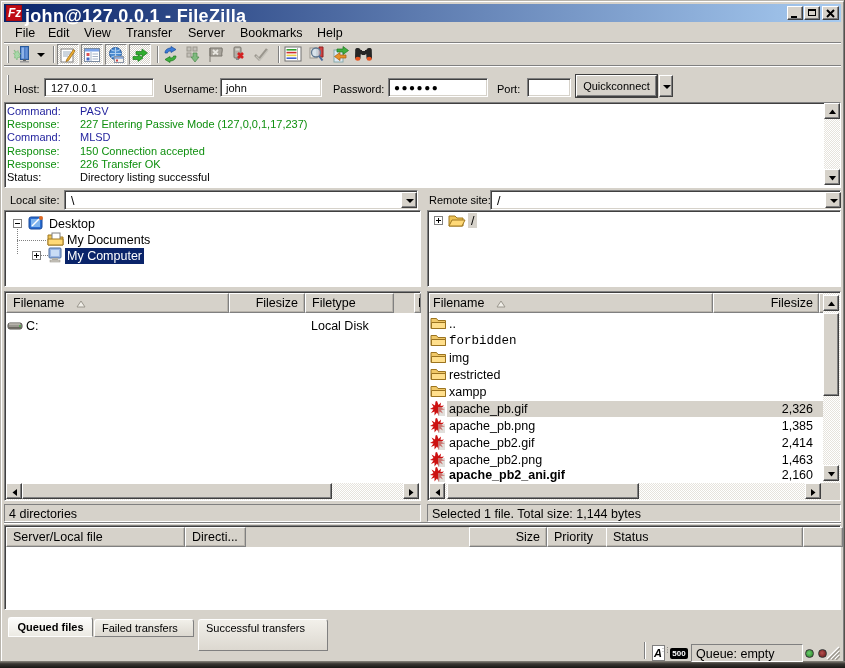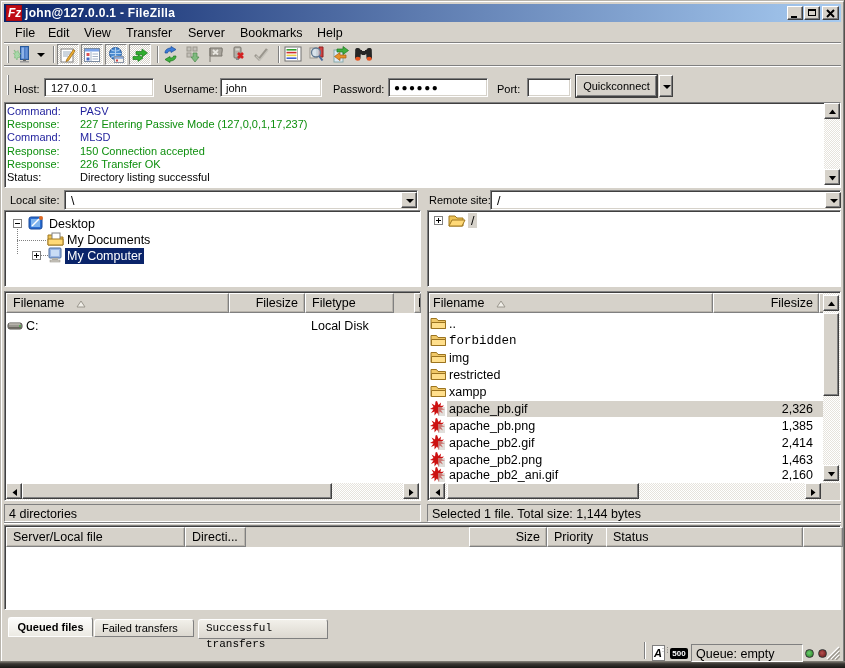--- a/index.html
+++ b/index.html
@@ -45,21 +45,21 @@
 <div class="abs" style="left:1px;top:1px;width:843px;height:663px;border-top:1px solid #fff;border-left:1px solid #fff;border-right:1px solid #808080;"></div>
 <div class="abs" style="left:0;top:661px;width:845px;height:7px;background:linear-gradient(#8c8880,#3a3733 40%,#191715);"></div>
 <div class="abs" style="left:844px;top:0;width:1px;height:661px;background:#55524c;"></div>
 
 <div class="abs" style="left:4px;top:4px;width:837px;height:18px;background:linear-gradient(to right,#0a246a,#5e7cb0 50%,#a6caf0);">
   <svg class="abs" style="left:2px;top:1px;" width="16" height="16" viewBox="0 0 16 16">
     <rect x="0" y="0" width="16" height="16" fill="#bf0b15"></rect>
     <rect x="0" y="0" width="16" height="16" fill="none" stroke="#8c0a10" stroke-width="1"></rect>
     <text x="2" y="12" font-family="Liberation Sans" font-style="italic" font-weight="bold" font-size="12" fill="#fff">Fz</text>
   </svg>
-  <span class="abs" style="left:21px;top:2px;font-size:12px;font-weight:bold;color:#fff;letter-spacing:0.3px;">john@127.0.0.1 - FileZilla</span>
+  <span class="abs" style="left:21px;top:2px;font-size:18px;font-weight:bold;color:#fff;letter-spacing:0.3px;">john@127.0.0.1 - FileZilla</span>
 
   <div class="abs raised" style="left:783px;top:2px;width:16px;height:14px;background:#d6d2ca;">
     <div class="abs" style="left:3px;top:9px;width:6px;height:2px;background:#000;"></div>
   </div>
   <div class="abs raised" style="left:800px;top:2px;width:16px;height:14px;background:#d6d2ca;">
     <div class="abs" style="left:3px;top:2px;width:8px;height:7px;border:1px solid #000;border-top:2px solid #000;"></div>
   </div>
   <div class="abs raised" style="left:818px;top:2px;width:17px;height:14px;background:#d6d2ca;">
     <svg class="abs" style="left:3px;top:2px;" width="9" height="9" viewBox="0 0 9 9">
         <path d="M1 1 L8 8 M8 1 L1 8" stroke="#000" stroke-width="2"></path>
@@ -405,21 +405,21 @@
       <span class="abs" style="left:20px;top:123px;">apache_pb2.gif</span>
       <span class="abs fsz" style="top:123px;">2,414</span>
     <svg class="abs" style="left:0px;top:138px;" width="17" height="17" viewBox="0 0 17 17">
         <use href="#splat16"></use>
       </svg>
       <span class="abs" style="left:20px;top:140px;">apache_pb2.png</span>
       <span class="abs fsz" style="top:140px;">1,463</span>
     <svg class="abs" style="left:0px;top:153px;" width="17" height="17" viewBox="0 0 17 17">
         <use href="#splat16"></use>
       </svg>
-      <span class="abs" style="left:20px;top:155px;">apache_pb2_ani.gif</span>
+      <span class="abs" style="left:20px;top:155px;font-weight:bold;">apache_pb2_ani.gif</span>
       <span class="abs fsz" style="top:155px;">2,160</span>
   </div>
 
   <div class="abs" style="left:395px;top:1px;width:17px;height:190px;background-image:conic-gradient(#fff 25%, #e6e3dc 0 50%, #fff 0 75%, #e6e3dc 0);background-size:2px 2px;">
     <div class="sb-btn" style="left:0;top:2px;">
         <svg width="9" height="9" viewBox="0 0 9 9">
           <path d="M4.5 1.5 L8 6 L1 6 Z" fill="#000"></path>
         </svg>
       </div>
     <div class="abs raised" style="left:0;top:20px;width:16px;height:83px;background:#d6d2ca;"></div>
@@ -457,21 +457,21 @@
     <div class="hdrcell" style="left:463px;width:78px;text-align:right;padding-right:6px;">Size</div>
     <div class="hdrcell" style="left:541px;width:62px;">Priority</div>
     <div class="hdrcell" style="left:600px;width:197px;">Status</div>
     <div class="hdrcell" style="left:797px;width:40px;"></div>
   </div>
 </div>
 
 <div class="abs" style="left:4px;top:612px;width:837px;height:25px;font-size:11px;">
   <div class="abs" style="left:4px;top:5px;width:85px;height:20px;background:linear-gradient(#fdfdfc,#eceae3);border:1px solid;border-color:#fff #808080 #fdfdfc #fff;border-radius:3px 3px 0 0;text-align:center;font-weight:bold;line-height:19px;">Queued files</div>
   <div class="abs" style="left:90px;top:7px;width:100px;height:18px;background:linear-gradient(#f2f0ea,#dcd8d0);border:1px solid;border-color:#fff #808080 #808080 #fff;border-radius:3px 3px 0 0;text-align:left;padding-left:7px;line-height:16px;">Failed transfers</div>
-  <div class="abs" style="left:194px;top:7px;width:130px;height:20px;background:linear-gradient(#f2f0ea,#dcd8d0);border:1px solid;border-color:#fff #808080 #808080 #fff;border-radius:3px 3px 0 0;text-align:left;padding-left:7px;line-height:16px;font-family:Liberation Mono, monospace;">Successful transfers</div>
+  <div class="abs" style="left:194px;top:7px;width:130px;height:32px;background:linear-gradient(#f2f0ea,#dcd8d0);border:1px solid;border-color:#fff #808080 #808080 #fff;border-radius:3px 3px 0 0;text-align:left;padding-left:7px;line-height:16px;">Successful transfers</div>
 </div>
 
 <div class="abs" style="left:4px;top:639px;width:837px;height:22px;font-size:12px;">
   <div class="abs vsep" style="left:640px;top:3px;height:17px;"></div>
   <div class="abs" style="left:648px;top:6px;width:13px;height:16px;background:#fff;border:1px solid #808080;">
     <span style="position:absolute;left:1px;top:1px;font-weight:bold;font-size:11px;font-style:italic;">A</span>
       <span style="position:absolute;left:9px;top:0px;font-size:7px;letter-spacing:0;color:#555;">:⋮</span>
   </div>
   <div class="abs" style="left:666px;top:9px;width:18px;height:11px;background:#000;border-radius:2px;color:#fff;font-size:8px;font-weight:bold;text-align:center;line-height:11px;">500</div>
   <div class="abs" style="left:687px;top:5px;width:112px;height:18px;border:1px solid;border-color:#808080 #fff #fff #808080;padding-left:48px;">

